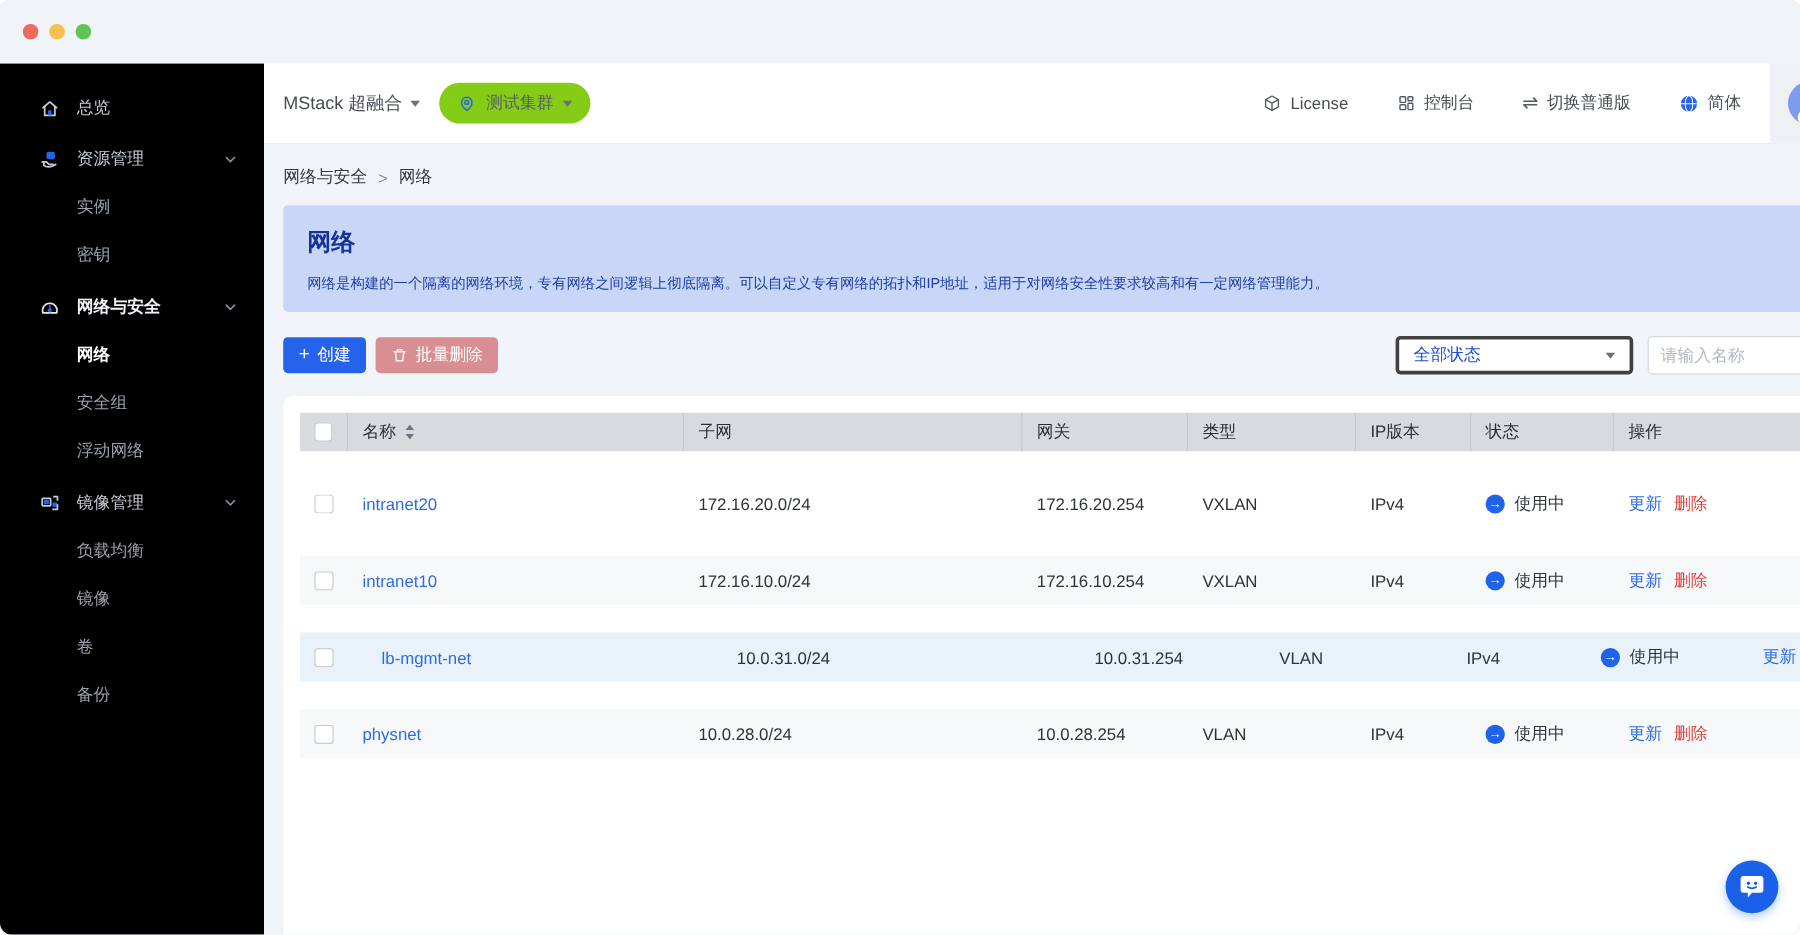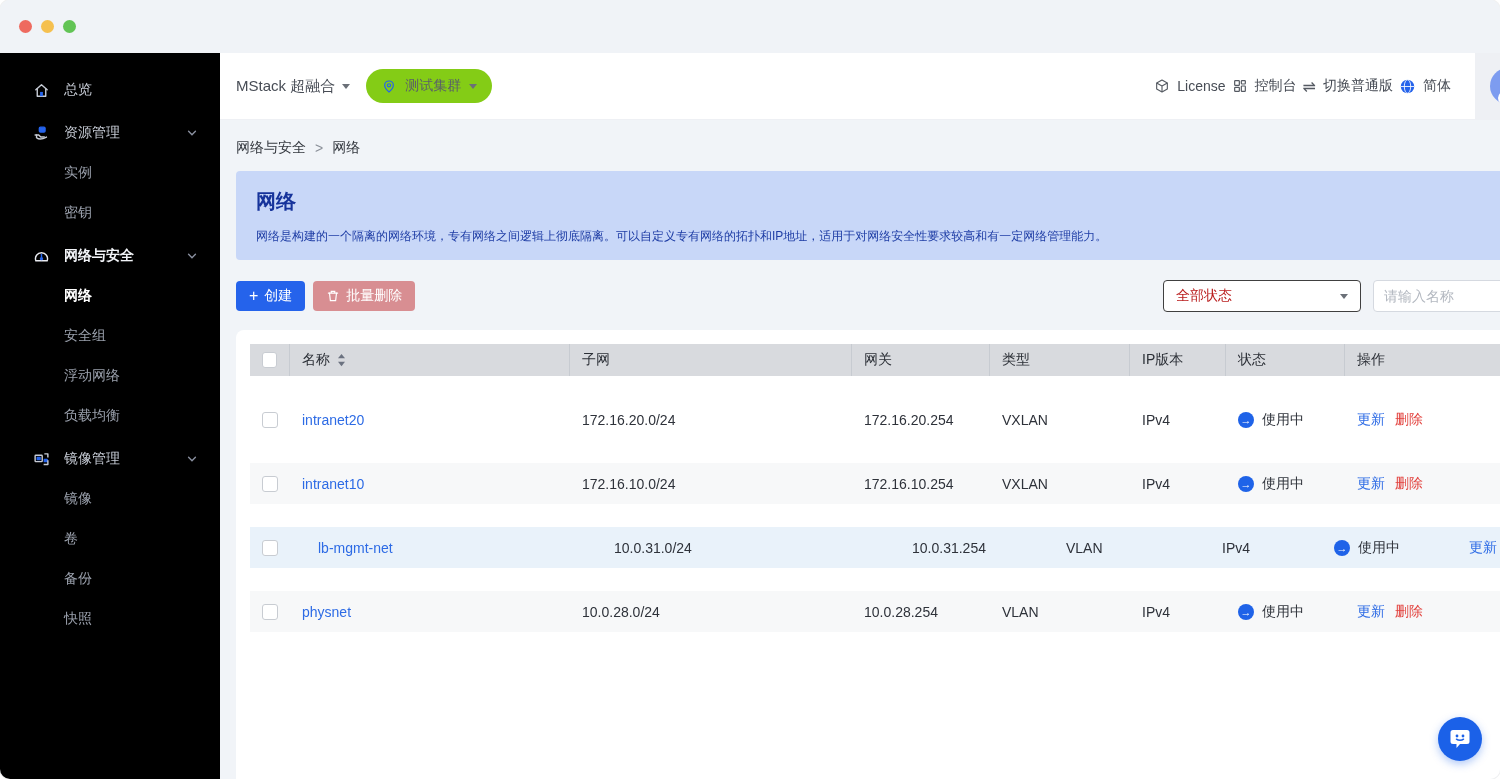--- a/index.html
+++ b/index.html
@@ -22,21 +22,21 @@
   .nav-item.sub{ padding-left:64px; color:#9aa0ac;text-align:right; }
   .nav-item.bold{ font-weight:bold; color:#f2f4f8; }
   .nav-item.active{ color:#ffffff; font-weight:bold; }
 
   
   .main{ flex:1; display:flex; flex-direction:column; background:#f1f4f8; }
   .topbar{ height:67px; background:#ffffff; display:flex; align-items:center; padding-left:16px; flex-shrink:0; border-bottom:1px solid #eef0f4; }
   .brand{ font-size:15px; color:#474c55; display:flex; align-items:center; gap:7px; cursor:pointer; }
   .caret{ width:0; height:0; border-left:4px solid transparent; border-right:4px solid transparent; border-top:5px solid #6b7078; display:inline-block; }
   .cluster-pill{ margin-left:16px; background:#84cc16; border-radius:17px; height:34px; display:flex; align-items:center; padding:0 15px; gap:8px; font-size:14px; color:#5a6068; cursor:pointer; }
-  .topbar-right{ margin-left:auto; display:flex; align-items:center; gap:6px; color:#474c55; font-size:14px; padding-right:24px; }
+  .topbar-right{ margin-left:auto; display:flex; align-items:center; gap:40px; color:#474c55; font-size:14px; padding-right:24px; }
   .top-action{ display:flex; align-items:center; gap:7px; cursor:pointer; }
   .swap-glyph{ font-size:16px; color:#555a62; }
   .avatar-panel{ width:102px; height:66px; background:#eef0f4; display:flex; align-items:center; justify-content:center; gap:5px; cursor:pointer; flex-shrink:0; }
   .dots{ display:flex; gap:3px; }
   .dots i{ width:4px; height:4px; border-radius:50%; background:#f0a13a; display:inline-block; }
 
   
   .content{ flex:1; padding:0 16px; position:relative; }
   .breadcrumb{ margin-top:19px; font-size:14px; color:#34383f; display:flex; gap:9px; align-items:center; }
   .breadcrumb .sep{ color:#8a8f98; }
@@ -45,21 +45,21 @@
   .banner{ background:#c8d7f8; border-radius:4px; margin-top:14px; height:89px; padding:17px 20px; }
   .banner h1{ font-size:20px; color:#16339b; font-weight:bold; }
   .banner p{ font-size:12px; color:#1e3da5; margin-top:13px; }
 
   .toolbar{ display:flex; align-items:center; margin-top:20px; }
   .btn{ height:30px; border:none; border-radius:4px; font-size:14px; color:#fff; display:flex; align-items:center; gap:6px; padding:0 13px; cursor:pointer; font-family:inherit; }
   .btn-create{ background:#2563eb; }
   .btn-create .plus{ font-size:16px; line-height:1; }
   .btn-batch{ background:#d88e92; margin-left:8px; cursor:not-allowed; }
   .filters{ margin-left:auto; display:flex; gap:12px; }
-  .select{ width:198px; height:32px; background:#fff; border:1px solid #404040; border-radius:4px; display:flex; align-items:center; padding:0 12px; font-size:14px; color:#b91c1c; cursor:pointer; }
+  .select{ width:198px; height:32px; background:#fff; border:3px solid #404040; border-radius:4px; display:flex; align-items:center; padding:0 12px; font-size:14px; color:#1d4ed8; cursor:pointer; }
   .select .caret{ margin-left:auto; }
   .search{ width:188px; height:32px; background:#fff; border:1px solid #d5d9e0; border-radius:4px; display:flex; align-items:center; padding:0 10px; }
   .search input{ border:none; outline:none; flex:1; font-size:14px; color:#6d28d9; font-family:inherit; min-width:0; }
   .search input::placeholder{ color:#b3b8c0; }
 
   
   .card{ background:#fff; border-radius:8px; margin-top:18px; padding:14px; height:552px; }
   .thead{ display:flex; background:#d8dade; height:32px; align-items:stretch; font-size:14px; color:#2b2f36; }
   .th{ display:flex; align-items:center; gap:7px; padding:0 12px; border-right:1px solid #c7cbd1; }
   .th:last-child{ border-right:none; }
@@ -149,55 +149,52 @@
 
       <div class="nav-item sub active">
         <span>网络</span>
       </div>
       <div class="nav-item sub">
         <span>安全组</span>
       </div>
       <div class="nav-item sub">
         <span>浮动网络</span>
       </div>
-      <div class="nav-item sub">
-        <span>负载均衡</span>
-      </div>
-
       <div class="nav-item group">
         <span class="ico">
           <svg width="17" height="17" viewBox="0 0 24 24" fill="none" stroke="#c6cbd5" stroke-width="2" stroke-linejoin="round">
               <rect x="3" y="6" width="10" height="9" rx="1"></rect>
               <path d="M16 4h5v5"></path>
               <rect x="6" y="9" width="4" height="3" fill="#2563eb" stroke="#2563eb"></rect>
               <rect x="16" y="12" width="4" height="3" fill="#2563eb" stroke="#2563eb"></rect>
               <path d="M21 13v6h-6"></path>
             </svg>
         </span>
         <span>镜像管理</span>
         <span class="chev">
           <svg width="12" height="12" viewBox="0 0 14 14" fill="none" stroke="#8a90a0" stroke-width="1.6" stroke-linecap="round">
               <path d="M3 5l4 4 4-4"></path>
             </svg>
         </span>
       </div>
 
       <div class="nav-item sub">
+        <span>负载均衡</span>
+      </div>
+
+      <div class="nav-item sub">
         <span>镜像</span>
       </div>
 
 
       <div class="nav-item sub">
         <span>卷</span>
       </div>
       <div class="nav-item sub">
         <span>备份</span>
-      </div>
-      <div class="nav-item sub">
-        <span>快照</span>
       </div>
     </aside>
 
     <div class="main">
       <header class="topbar">
         <div class="brand">
           <span>MStack 超融合</span>
           <span class="caret"></span>
         </div>
         <div class="cluster-pill">

